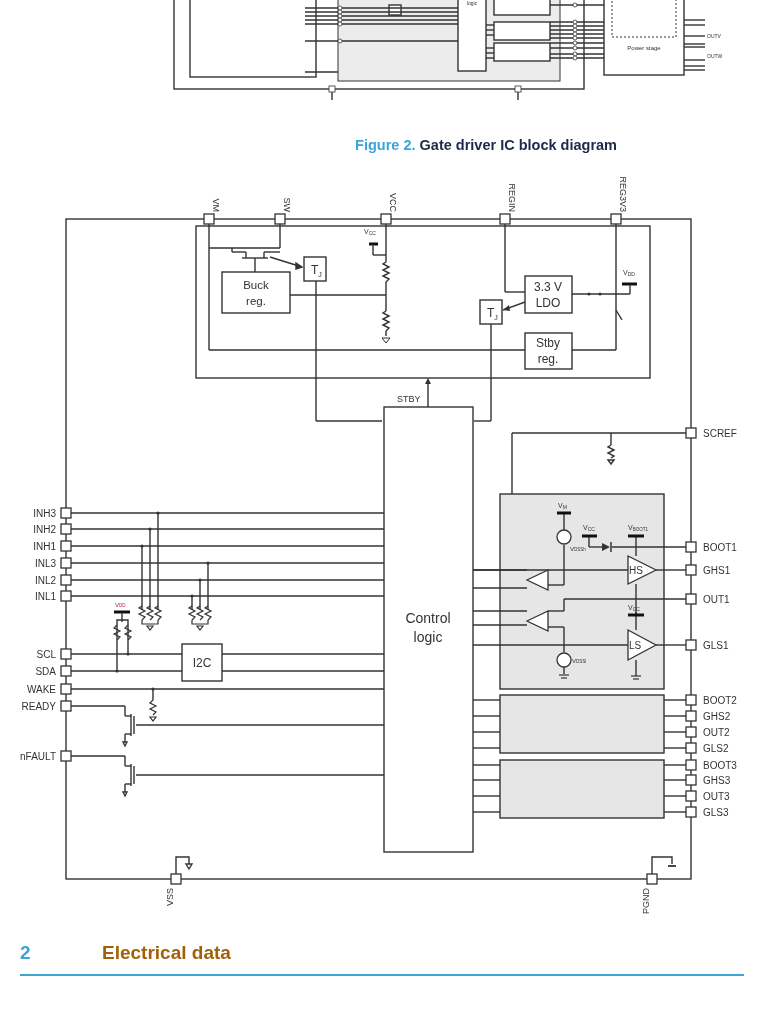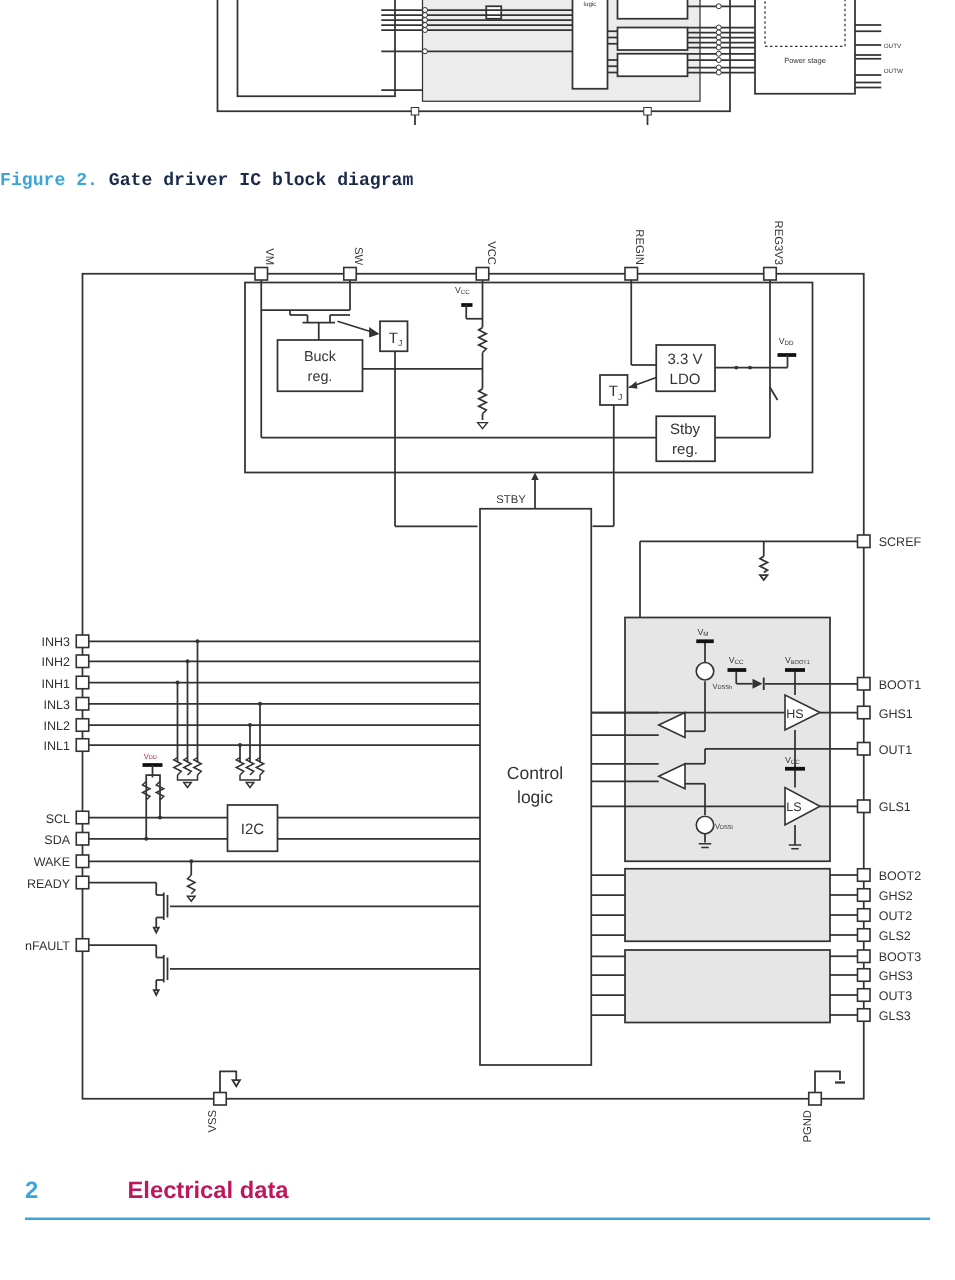--- a/index.html
+++ b/index.html
@@ -1,23 +1,23 @@
 <!DOCTYPE html>
 <html><head>
 <meta charset="utf-8">
 <style>
   html, body { margin:0; padding:0; background:#ffffff; }
   body { width:764px; height:1024px; position:relative; overflow:hidden; font-family:"Liberation Sans", sans-serif; }
   svg { position:absolute; left:0; top:0; }
-  .caption { position:absolute; top:137px; left:0; width:617px; text-align:left; font-size:14.5px; font-weight:bold;font-family:Liberation Mono, monospace; }
+  .caption { position:absolute; top:137px; left:0; width:617px; text-align:right; font-size:14.5px; font-weight:bold; }
   .caption .fig { color:#3aa6d8; }
   .caption .ttl { color:#1b2a4a; }
   .section { position:absolute; top:940px; left:20px; width:724px; height:34px; border-bottom:2px solid #3aa6d8; }
   .section .num { position:absolute; left:0; top:2px; font-size:19px; font-weight:bold; color:#3aa6d8; }
-  .section .ttl { position:absolute; left:82px; top:2px; font-size:19px; font-weight:bold; color:#be185d; }
+  .section .ttl { position:absolute; left:82px; top:2px; font-size:19px; font-weight:bold; color:#a16207; }
   text { font-family:"Liberation Sans", sans-serif; fill:#333; }
   .pin { fill:#fff; stroke:#333; stroke-width:1.3; }
   .w { stroke:#333; stroke-width:1.4; fill:none; }
   .blk { fill:#fff; stroke:#333; stroke-width:1.4; }
   .gblk { fill:#e6e6e6; stroke:#333; stroke-width:1.4; }
 </style>
 </head>
 <body>
 
 <svg width="764" height="1024" viewBox="0 0 764 1024">

